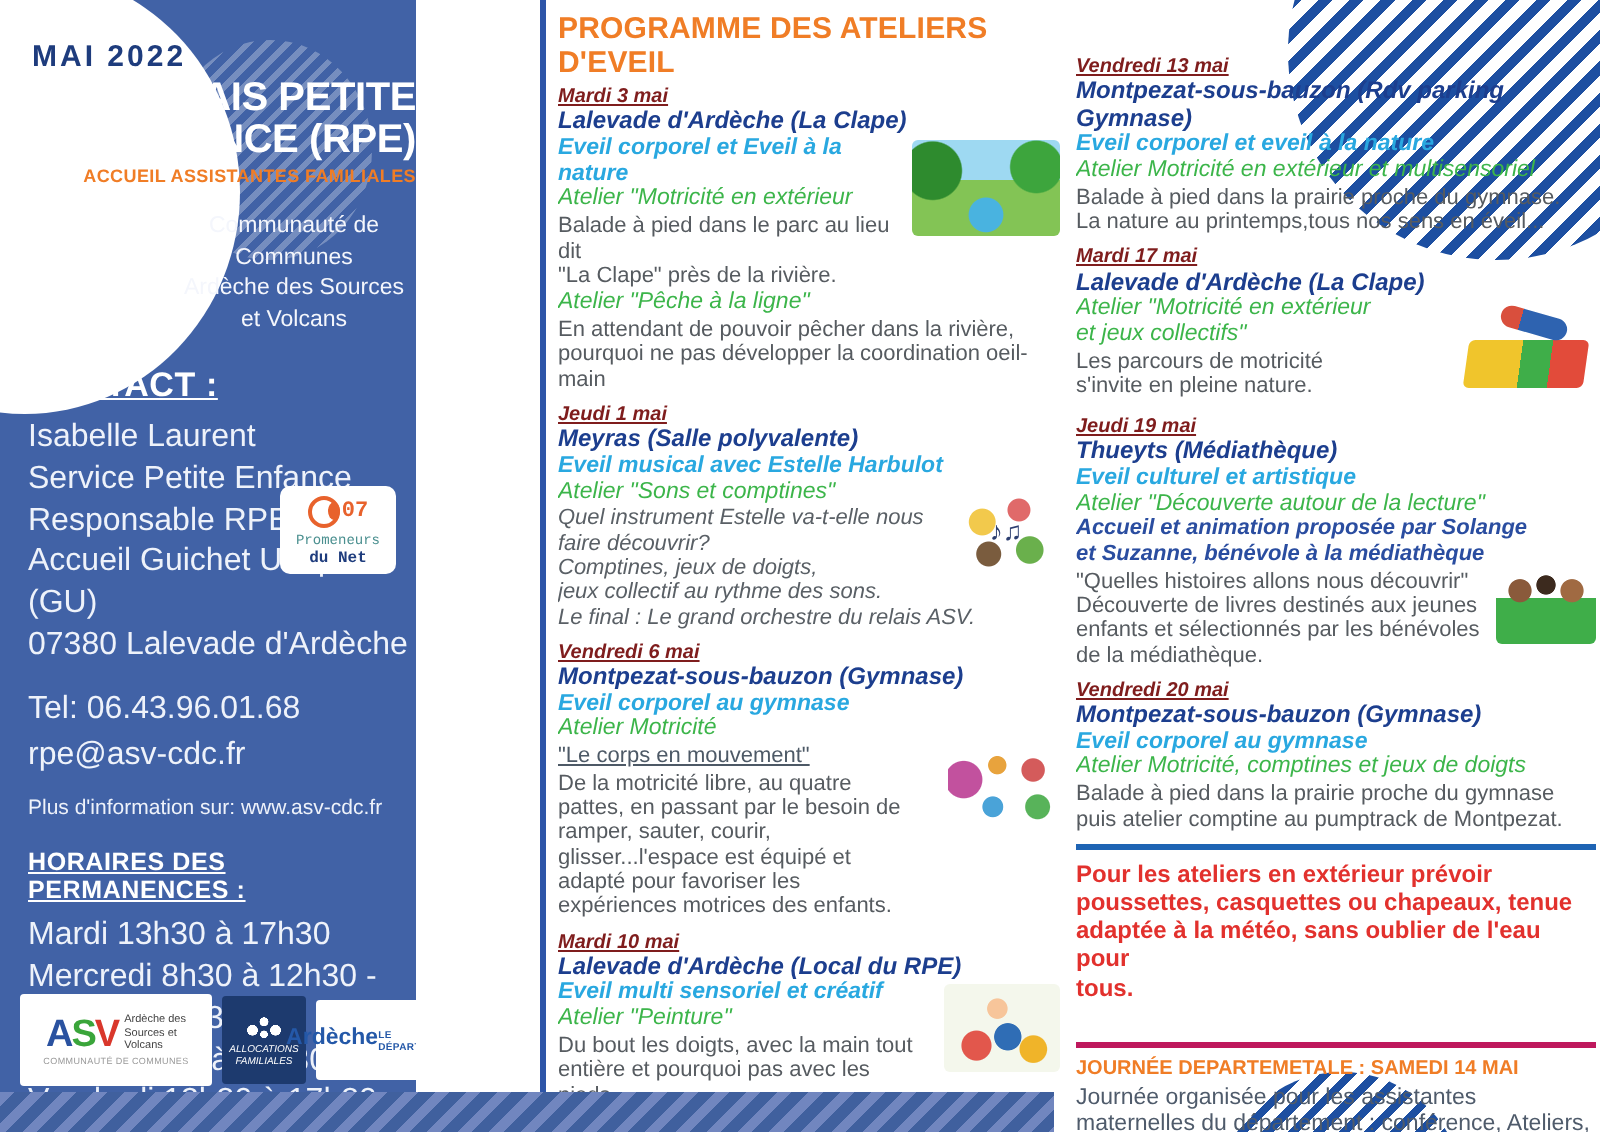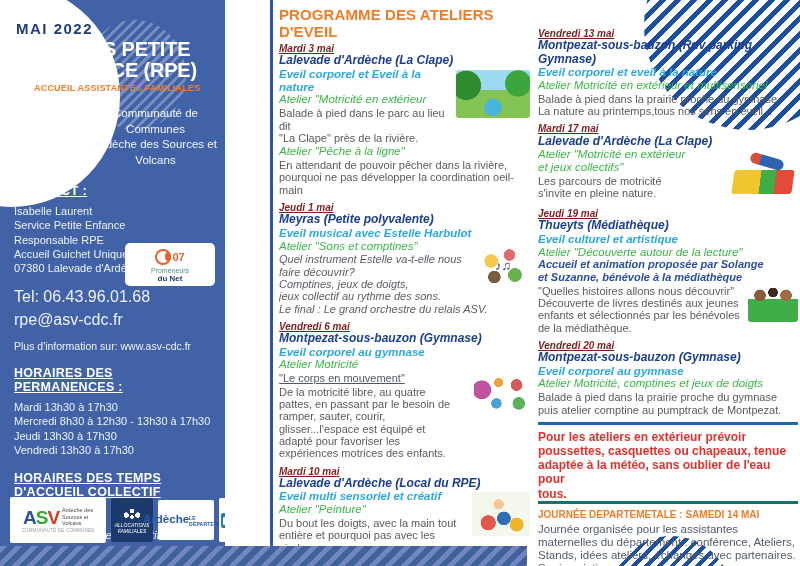--- a/index.html
+++ b/index.html
@@ -7,39 +7,39 @@
         font-family:"Liberation Sans","DejaVu Sans",sans-serif;}
   
   .deco-tr{position:absolute;top:-78px;right:-52px;width:208px;height:208px;border-radius:50%;
            background:repeating-linear-gradient(135deg,#1d4fa1 0 5px,#fff 5px 11px);z-index:0;}
   .deco-bottom{position:absolute;left:610px;bottom:-92px;width:122px;height:122px;border-radius:50%;
            background:repeating-linear-gradient(135deg,#1d4fa1 0 4px,#fff 4px 9px);z-index:0;}
   .band{position:absolute;left:0;bottom:0;width:527px;height:20px;z-index:3;
         background:repeating-linear-gradient(135deg,#7186bf 0 5px,#40609e 5px 11px);}
   .divider{position:absolute;left:270px;top:0;bottom:0;width:3px;background:#2d55a8;z-index:1;}
   
-  .sidebar{position:absolute;left:0;top:0;width:225px;height:566px;background:#4162a6;
+  .sidebar{position:absolute;left:0;top:0;width:208px;height:566px;background:#4162a6;
            color:#eef2fa;overflow:hidden;z-index:1;}
   .deco-circle{position:absolute;left:-95px;top:-15px;width:215px;height:222px;background:#fff;border-radius:50%;}
   .deco-hatch{position:absolute;left:84px;top:20px;width:102px;height:110px;border-radius:50%;
            background:repeating-linear-gradient(135deg,rgba(255,255,255,.28) 0 3px,transparent 3px 7px);}
   .month{position:relative;margin:20px 0 0 16px;width:92px;color:#1e3c7d;font-weight:bold;
          font-size:15px;letter-spacing:1.5px;}
-  .title-block{position:relative;margin-top:2px;padding-left:44px;text-align:left;}
+  .title-block{position:relative;margin-top:2px;padding-left:44px;text-align:right;}
   .title-line{color:#fff;font-weight:bold;font-size:20px;line-height:1.05;letter-spacing:-.2px;}
   .subtitle{color:#f07d26;font-weight:bold;font-size:9px;margin:2px 0 0 -10px;letter-spacing:.2px;}
   .org{position:relative;margin:13px 0 0 86px;text-align:center;font-size:11.5px;line-height:1.35;color:#f4f6fc;}
   .side-heading{position:relative;margin:14px 14px 6px 14px;font-weight:bold;font-size:12.5px;
          text-decoration:underline;letter-spacing:.3px;color:#fff;}
-  .side-heading.contact{font-size:13px;margin-top:15px;}
-  .side-lines{position:relative;margin-left:14px;font-size:11px;line-height:1.3;}
+  .side-heading.contact{font-size:17px;margin-top:15px;}
+  .side-lines{position:relative;margin-left:14px;font-size:16px;line-height:1.3;}
   .tel-block{position:relative;margin:9px 0 0 14px;font-size:16px;line-height:1.45;}
   .moreinfo{position:relative;margin:9px 0 0 14px;font-size:10.5px;width:182px;}
   .promeneurs{position:absolute;right:10px;top:243px;width:54px;background:#fff;border-radius:5px;
-         padding:4px 18px 3px;text-align:center;z-index:2;}
+         padding:4px 2px 3px;text-align:center;z-index:2;font-family:Liberation Mono, monospace;}
   .pdn-ring{display:inline-block;width:12px;height:12px;border:2px solid #e8622c;border-radius:50%;
          vertical-align:middle;position:relative;}
   .pdn-ring::after{content:'';position:absolute;right:-2px;top:1px;width:6px;height:9px;background:#e8622c;border-radius:50%;}
   .pdn-07{color:#e8622c;font-weight:bold;font-size:11px;vertical-align:middle;margin-left:1px;}
   .pdn-l1{color:#4a8f8f;font-size:7px;margin-top:2px;}
   .pdn-l2{color:#1e3c7d;font-weight:bold;font-size:8px;}
   .acc-time{position:relative;margin:1px 0 0 16px;font-size:11px;letter-spacing:.3px;}
   .acc-note{position:relative;margin:11px 0 0 14px;font-style:italic;font-size:11.8px;line-height:1.35;}
   .acc-note-b{position:relative;margin:2px 0 0 14px;font-style:italic;font-weight:bold;font-size:12px;}
   .pre{white-space:pre-line;}
@@ -109,22 +109,22 @@
   .ph-blocks::before{content:'';position:absolute;left:5px;right:5px;bottom:6px;height:24px;border-radius:3px;
      transform:skewX(-8deg);background:linear-gradient(90deg,#f0c52c 0 45%,#3fae49 45% 70%,#e24b3a 70%);}
   .ph-blocks::after{content:'';position:absolute;left:22px;top:6px;width:34px;height:11px;border-radius:6px;
      transform:rotate(16deg);background:linear-gradient(90deg,#d94f3d 0 30%,#2e63b0 30%);}
   .ph-read{width:50px;height:36px;background:
      radial-gradient(circle at 24% 26%,#8a5a3b 0 12%,transparent 13%),
      radial-gradient(circle at 50% 18%,#3c2a1e 0 12%,transparent 13%),
      radial-gradient(circle at 76% 26%,#a06a42 0 12%,transparent 13%),
      linear-gradient(180deg,transparent 0 36%,#3fae49 36%);}
   
-  .notice{border-top:3px solid #1e64b4;border-bottom:3px solid #0f766e;color:#e2312d;font-weight:bold;
-     font-size:12px;line-height:1.18;padding:5px 0 0;margin:1px 0 5px;white-space:pre-line;}
+  .notice{border-top:3px solid #1e64b4;border-bottom:3px solid #be185d;color:#e2312d;font-weight:bold;
+     font-size:12px;line-height:1.18;padding:5px 0 20px;margin:1px 0 5px;white-space:pre-line;}
   .journee-title{color:#f07d26;font-weight:bold;font-size:10px;margin:3px 0 3px;}
   .journee-body{color:#4f5b6b;font-size:11.5px;line-height:1.14;white-space:pre-line;}
 </style>
 </head>
 <body>
 
 <div class="page">
 
   <div class="deco-tr"></div>
   <div class="deco-bottom"></div>
@@ -214,21 +214,21 @@
           <div class="ev-type">Eveil corporel et Eveil à la nature</div>
           <div class="ev-atelier">Atelier "Motricité en extérieur</div>
           <div class="ev-body">Balade à pied dans le parc au lieu dit
 "La Clape" près de la rivière.</div>
           <div class="ev-atelier">Atelier "Pêche à la ligne"</div>
           <div class="ev-body">En attendant de pouvoir pêcher dans la rivière,
 pourquoi ne pas développer la coordination oeil-main</div>
         </div>
         <div class="ev">
           <div class="ev-date">Jeudi 1 mai</div>
-          <div class="ev-loc">Meyras (Petite polyvalente)</div>
+          <div class="ev-loc">Meyras (Salle polyvalente)</div>
           <div class="ev-type">Eveil musical avec Estelle Harbulot</div>
           <div class="ph-wrap"><div class="ph ph-music"></div></div>
           <div class="ev-atelier">Atelier "Sons et comptines"</div>
           <div class="ev-body ev-italic">Quel instrument Estelle va-t-elle nous
 faire découvrir?
 Comptines, jeux de doigts,
  jeux collectif au rythme des sons.
 Le final : Le grand orchestre du relais ASV.</div>
         </div>
         <div class="ev">

